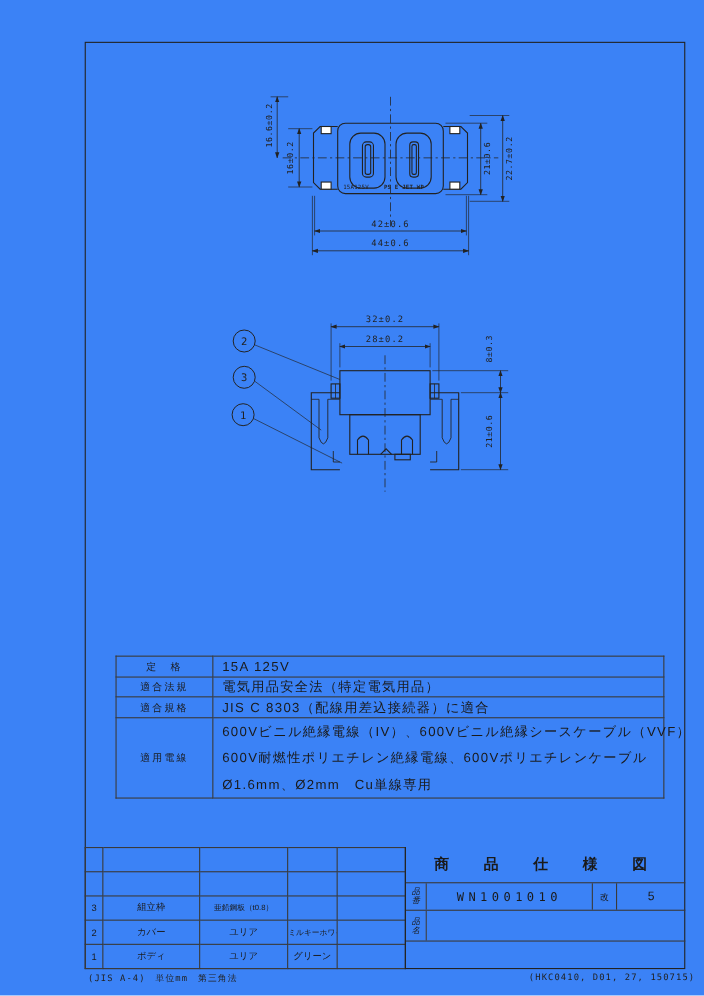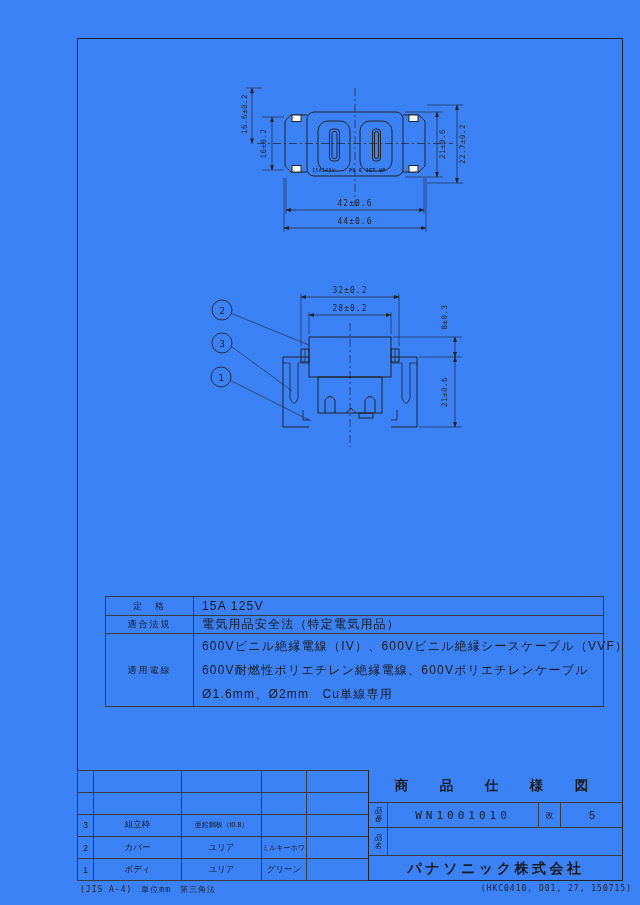--- a/index.html
+++ b/index.html
@@ -180,20 +180,24 @@
       </colgroup>
     <tbody>
         <tr class="h19">
       <th>定　格</th>
       <td>15A 125V</td>
     </tr>
     <tr class="h18">
       <th>適合法規</th>
       <td>電気用品安全法（特定電気用品）</td>
     </tr>
+    <tr class="h19">
+      <th>適合規格</th>
+      <td>JIS C 8303（配線用差込接続器）に適合</td>
+    </tr>
     <tr class="h73">
       <th>適用電線</th>
       <td>
         <div class="wline">600Vビニル絶縁電線（IV）、600Vビニル絶縁シースケーブル（VVF）</div>
         <div class="wline">600V耐燃性ポリエチレン絶縁電線、600Vポリエチレンケーブル</div>
         <div class="wline">Ø1.6mm、Ø2mm　Cu単線専用</div>
       </td>
     </tr>
   </tbody>
     </table>
@@ -255,20 +259,19 @@
           </div>
         <div class="pno">WN1001010</div>
         <div class="kai">改</div>
         <div class="rev">5</div>
       </div>
       <div class="trow trow3">
         <div class="vlab">
             <span>品名</span>
           </div>
       </div>
-      <div class="trow trow4">パナソニック株式会社</div>
     </div>
   </div>
 
   <div class="foot" style="left:80px;">(JIS A-4)　単位mm　第三角法</div>
   <div class="foot" style="left:400px;width:232px;text-align:right;">(HKC0410, D01, 27, 150715)</div>
 
 </div>
 
 </body></html>

